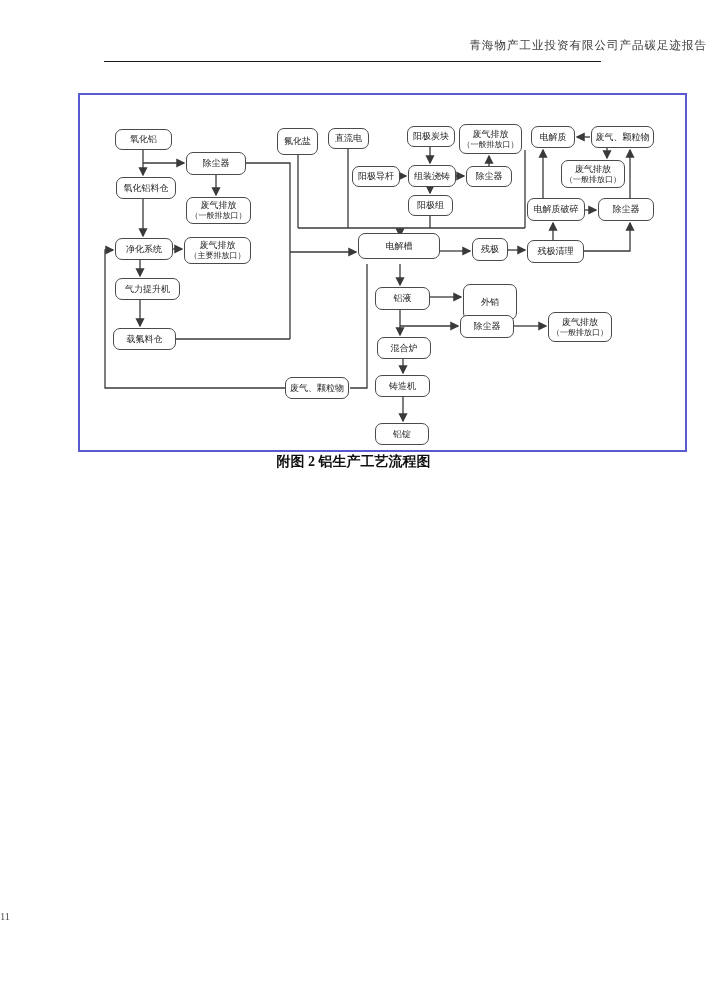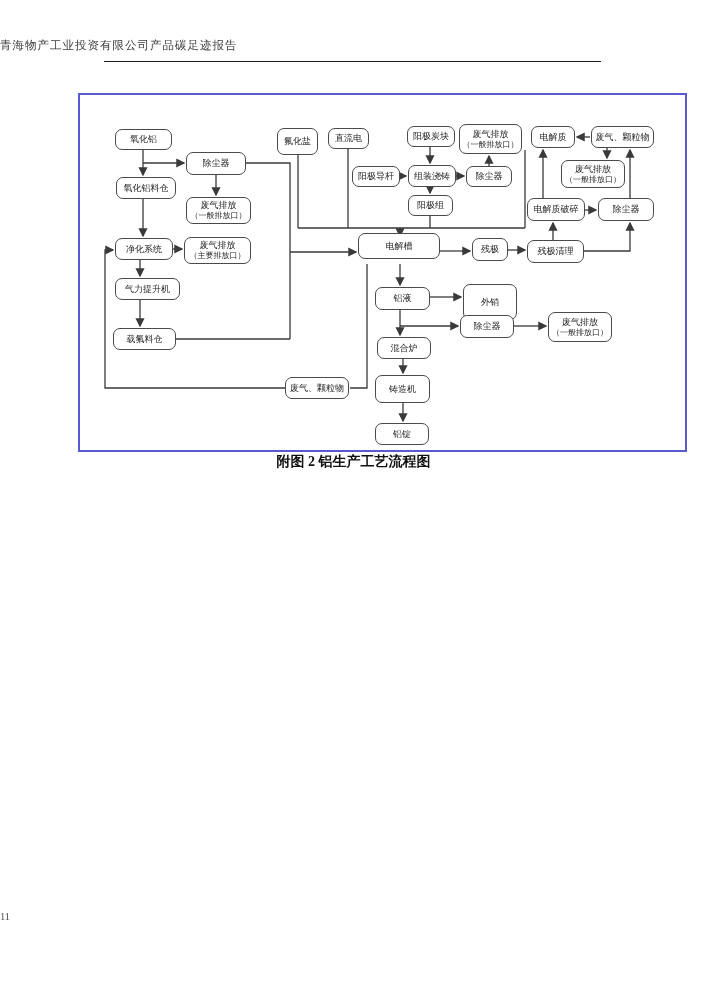--- a/index.html
+++ b/index.html
@@ -7,21 +7,21 @@
     position:relative;
     width:707px;height:999px;
     background:#ffffff;
     font-family:"Liberation Serif", serif;
     color:#2b2b2b;
     overflow:hidden;
     margin:0 auto;
   }
   .doc-header{
     position:absolute;left:0;top:38px;width:707px;
-    text-align:left;font-size:11.5px;letter-spacing:1px;color:#3a3a3a;
+    text-align:right;font-size:11.5px;letter-spacing:1px;color:#3a3a3a;
   }
   .doc-header-rule{
     position:absolute;left:104px;top:61px;width:497px;height:0;
     border-top:1.6px solid #1a1a1a;
   }
   .figure-frame{
     position:absolute;left:78px;top:93px;width:605px;height:355px;
     border:2px solid #5b5bd0;background:#fff;
   }
   .connectors{position:absolute;left:0;top:0;pointer-events:none;}
@@ -198,21 +198,21 @@
   <div class="node" style="left:548px;top:312px;width:64px;height:30px">
       <span>废气排放</span>
       <span class="sub">（一般排放口）</span>
     </div>
   <div class="node" style="left:377px;top:337px;width:54px;height:22px">
       <span>混合炉</span>
     </div>
   <div class="node" style="left:285px;top:377px;width:64px;height:22px">
       <span>废气、颗粒物</span>
     </div>
-  <div class="node" style="left:375px;top:375px;width:55px;height:28px">
+  <div class="node" style="left:375px;top:375px;width:55px;height:22px">
       <span>铸造机</span>
     </div>
   <div class="node" style="left:375px;top:423px;width:54px;height:22px">
       <span>铝锭</span>
     </div>
 
   <div class="figure-caption">附图 2 铝生产工艺流程图</div>
   <div class="page-number">11</div>
 
 </div>

